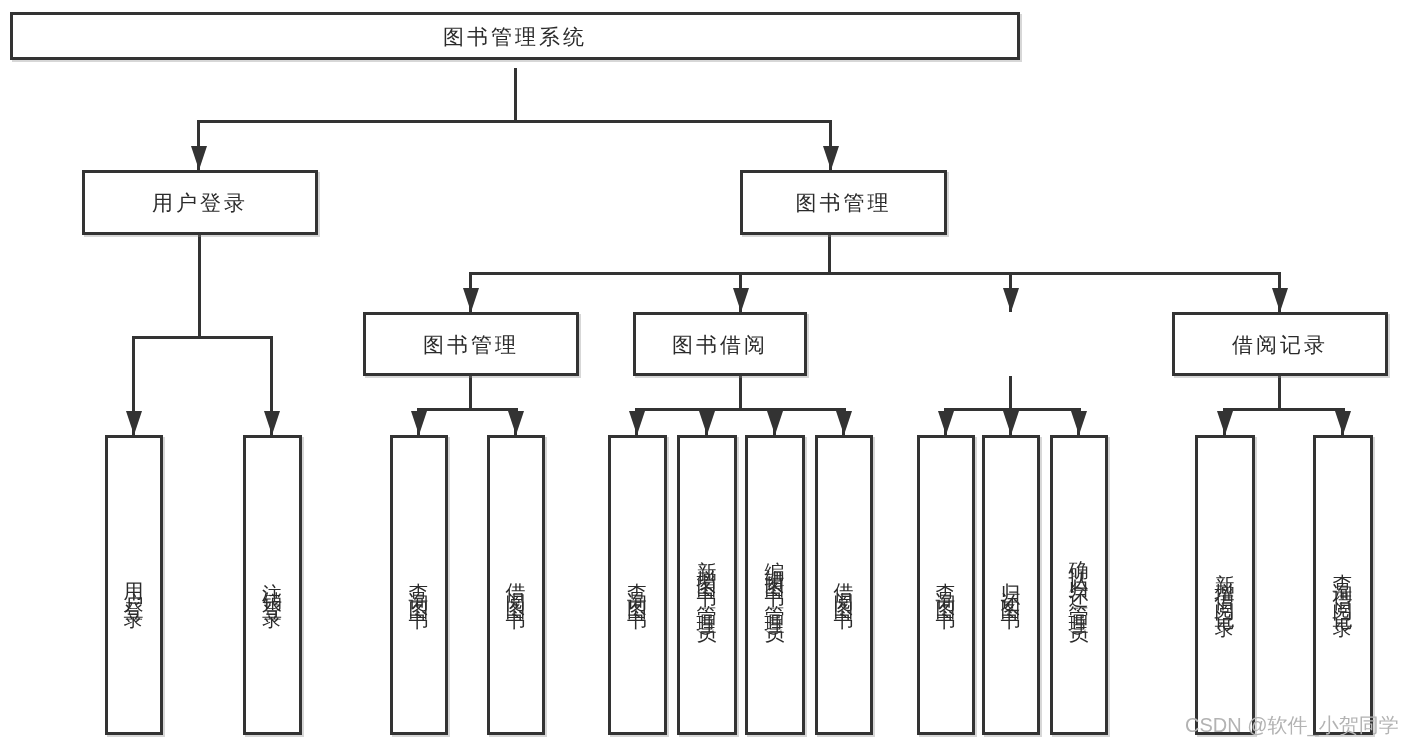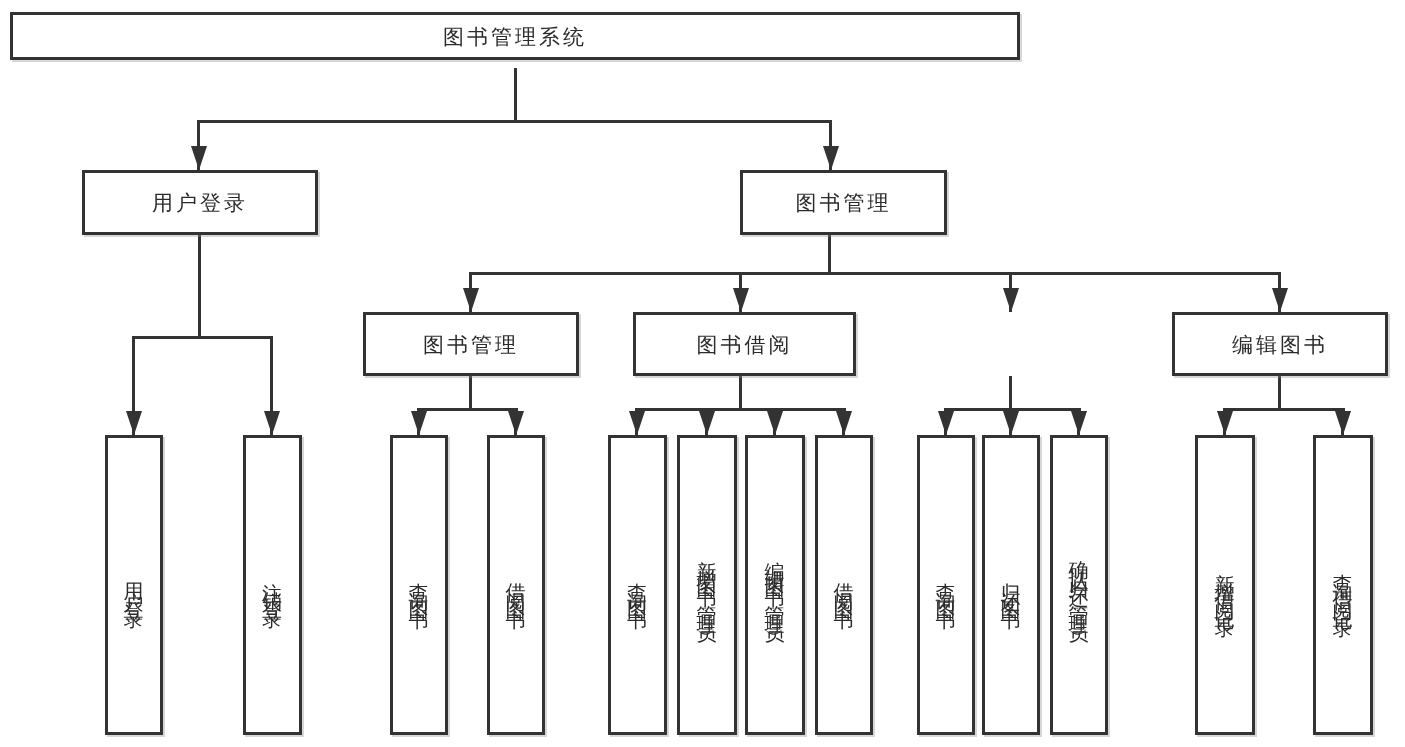--- a/index.html
+++ b/index.html
@@ -39,22 +39,22 @@
 <body>
 
 <div class="canvas">
 
   <div class="box" style="left:10px;top:12px;width:1010px;height:48px;">图书管理系统</div>
 
   <div class="box" style="left:82px;top:170px;width:236px;height:65px;">用户登录</div>
   <div class="box" style="left:740px;top:170px;width:207px;height:65px;">图书管理</div>
 
   <div class="box" style="left:363px;top:312px;width:216px;height:64px;">图书管理</div>
-  <div class="box" style="left:633px;top:312px;width:223px;height:64px;">图书借阅</div>
-  <div class="box" style="left:1172px;top:312px;width:216px;height:64px;">编辑图书</div>
+  <div class="box" style="left:633px;top:312px;width:174px;height:64px;">图书借阅</div>
+  <div class="box" style="left:1172px;top:312px;width:216px;height:64px;">借阅记录</div>
 
   <div class="box leaf" style="left:105px;top:435px;width:58px;height:300px;">用户登录</div>
   <div class="box leaf" style="left:243px;top:435px;width:59px;height:300px;">注销登录</div>
 
   <div class="box leaf" style="left:390px;top:435px;width:58px;height:300px;">查询图书</div>
   <div class="box leaf" style="left:487px;top:435px;width:58px;height:300px;">借阅图书</div>
 
   <div class="box leaf" style="left:608px;top:435px;width:59px;height:300px;">查询图书</div>
   <div class="box leaf" style="left:677px;top:435px;width:60px;height:300px;">新增图书（管理员）</div>
   <div class="box leaf" style="left:745px;top:435px;width:60px;height:300px;">编辑图书（管理员）</div>
@@ -119,14 +119,15 @@
   <div class="v" style="left:1077px;top:408px;height:27px;"></div>
   <div class="ah" style="left:1071px;top:411px;"></div>
 
   <div class="v" style="left:1278px;top:376px;height:35px;"></div>
   <div class="h" style="left:1223px;top:408px;width:122px;"></div>
   <div class="v" style="left:1223px;top:408px;height:27px;"></div>
   <div class="ah" style="left:1217px;top:411px;"></div>
   <div class="v" style="left:1341px;top:408px;height:27px;"></div>
   <div class="ah" style="left:1335px;top:411px;"></div>
 
+  <div class="watermark">CSDN @软件_小贺同学</div>
 
 </div>
 
 </body></html>

